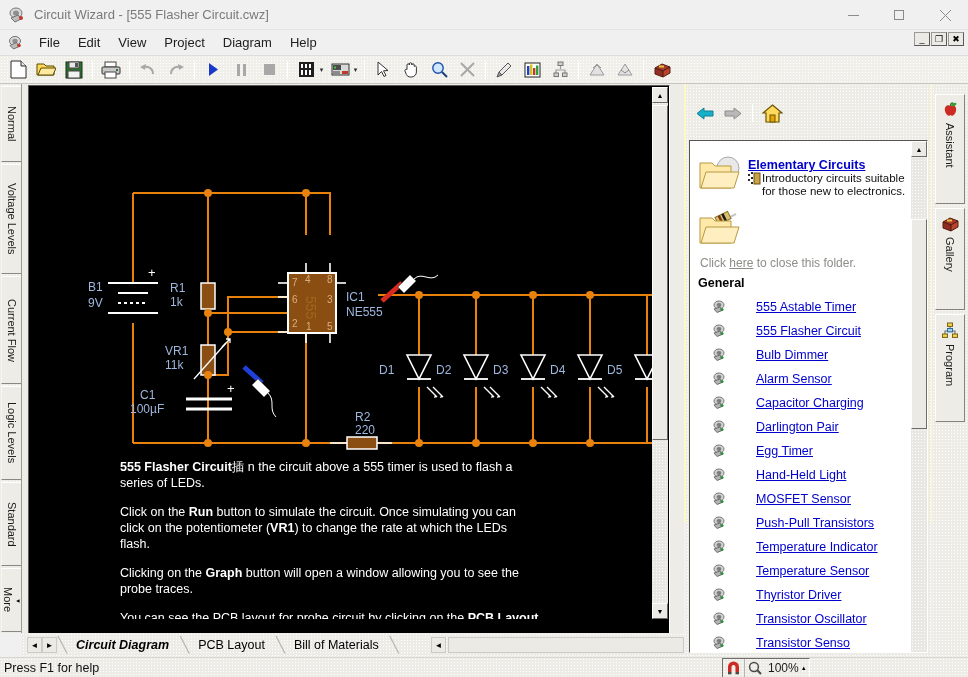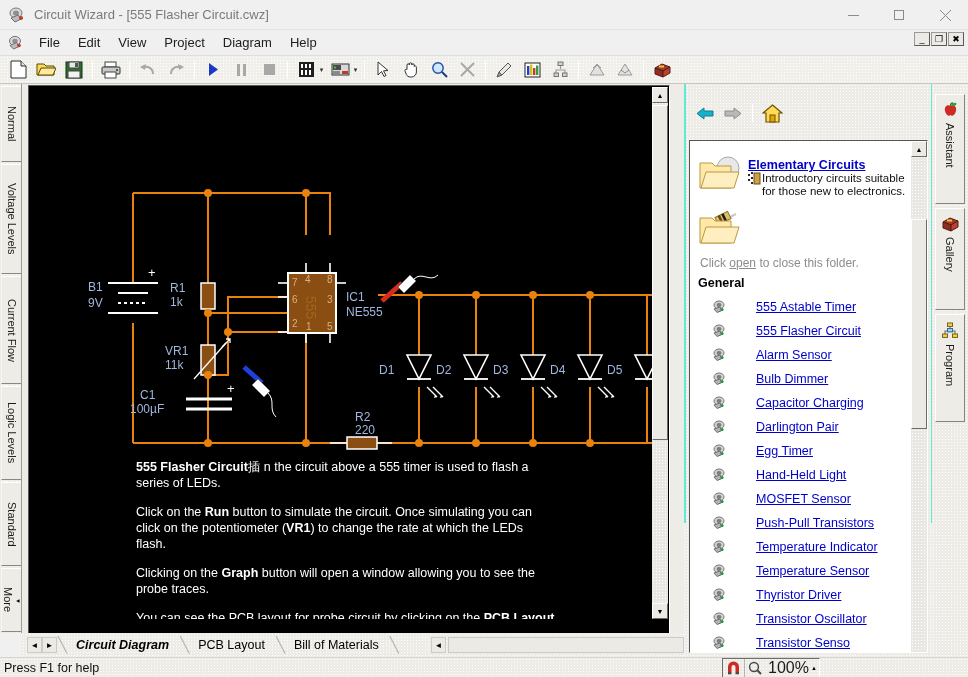--- a/index.html
+++ b/index.html
@@ -5,21 +5,21 @@
   * { box-sizing: border-box; }
   html, body { margin:0; padding:0; }
   body {
     width:968px; height:677px;
     font-family:"Liberation Sans", sans-serif;
     font-size:12px;
     background:#f0f0f0;
     overflow:hidden;
     -webkit-font-smoothing:none;
   }
-  #app { position:relative; width:968px; height:523px; background:#5eead4; }
+  #app { position:relative; width:968px; height:523px; background:#fef9c3; }
 
   
   .titlebar{
     position:absolute; left:0; top:0; width:968px; height:30px;
     background:#f0f0f0; display:flex; align-items:center;
     border-bottom:1px solid #e4e4e4;
   }
   .titlebar .appicon{ width:18px; height:18px; margin:0 8px 0 8px; flex:none; }
   .titlebar .ttl{ font-size:13px; color:#7a7a7a; font-family:"Liberation Sans",sans-serif; }
   .wbtns{ position:absolute; right:0; top:0; height:30px; display:flex; }
@@ -104,21 +104,21 @@
   }
   .sbthumb{
     position:absolute; left:0; width:16px; background:#eceae4;
     border:1px solid #fff; border-right-color:#6d6b67;border-bottom-color:#6d6b67;
   }
 
   
   .circuit{ position:absolute; left:0; top:0; width:622px; height:390px; }
 
   .desc{
-    position:absolute; left:106px; top:372px; width:420px;
+    position:absolute; left:90px; top:372px; width:420px;
     color:#ffffff; font-size:12.5px; line-height:16px;
     font-family:"Liberation Sans",sans-serif;
   }
   .desc p{ margin:0 0 13px 0; }
   .desc b{ font-weight:bold; }
 
   
   .tabbar{
     position:absolute; left:22px; top:633px; width:662px; height:24px;
     background:#eeece6;
@@ -184,21 +184,21 @@
     background-image:radial-gradient(circle, #ffffff 0.5px, transparent 0.6px);
     background-size:3px 3px;
     border-top:1px solid #d8d6d1;
     display:flex; align-items:center;
   }
   .statustext{ font-size:12.5px; color:#101010; padding-left:4px; }
   .zoombox{ position:absolute; left:722px; top:0px; height:20px; display:flex; align-items:center;
             border:1px solid #9a9896; border-top-color:#6f6d69;border-left-color:#6f6d69;
             border-right-color:#fff;border-bottom-color:#fff; }
   .zoombox .seg{ display:flex;align-items:center;height:18px;padding:0 3px;}
-  .zoomtext{ font-size:16px;color:#1b1b1b; padding:0 2px 0 3px;}
+  .zoomtext{ font-size:12px;color:#1b1b1b; padding:0 2px 0 3px;}
   .spin{ display:flex;flex-direction:column;justify-content:center;gap:1px;padding-right:2px;}
   .spin i{ font-size:6px; line-height:5px; color:#000; font-style:normal;}
 </style>
 </head>
 <body>
 
 <div id="app">
 
   <div class="titlebar">
     <span class="appicon">
@@ -694,21 +694,21 @@
               <rect x="18" y="4" width="14" height="8" fill="#d8c070" stroke="#8a7020" transform="rotate(-26 25 8)"></rect>
               <rect x="21" y="4" width="2.5" height="8" fill="#7a3a10" transform="rotate(-26 25 8)"></rect>
               <rect x="25" y="4" width="2.5" height="8" fill="#1a1a1a" transform="rotate(-26 25 8)"></rect>
               <path d="M2 8 h12 l3 3 h16 v22 h-31 z" fill="#ffe8a8" stroke="#b89a40"></path>
               <path d="M3 33 l5 -16 h33 l-5 16 z" fill="#ffefc0" stroke="#b89a40"></path>
             </svg>
           </span>
         </div>
 
         <div class="closefolder">
-          <span>Click </span><u>open</u><span> to close this folder.</span>
+          <span>Click </span><u>here</u><span> to close this folder.</span>
         </div>
 
         <div class="grouphdr">General</div>
 
         <div class="citem">
           <span class="ic">
             <svg width="16" height="14" viewBox="0 0 16 14">
                 <ellipse cx="7" cy="5" rx="5" ry="4" fill="#d0d0d0" stroke="#777"></ellipse>
                 <ellipse cx="7" cy="5" rx="2.4" ry="2" fill="#7d7d7d"></ellipse>
                 <path d="M2 9 L5 12.5 L10 10.5 L8 7 Z" fill="#b4b4b4" stroke="#6e6e6e"></path>
@@ -730,32 +730,32 @@
         </div>
         <div class="citem">
           <span class="ic">
             <svg width="16" height="14" viewBox="0 0 16 14">
                 <ellipse cx="7" cy="5" rx="5" ry="4" fill="#d0d0d0" stroke="#777"></ellipse>
                 <ellipse cx="7" cy="5" rx="2.4" ry="2" fill="#7d7d7d"></ellipse>
                 <path d="M2 9 L5 12.5 L10 10.5 L8 7 Z" fill="#b4b4b4" stroke="#6e6e6e"></path>
                 <circle cx="10" cy="9.5" r="1.6" fill="#2f8f3f"></circle>
               </svg>
           </span>
+          <a>Bulb Dimmer</a>
+        </div>
+        <div class="citem">
+          <span class="ic">
+            <svg width="16" height="14" viewBox="0 0 16 14">
+                <ellipse cx="7" cy="5" rx="5" ry="4" fill="#d0d0d0" stroke="#777"></ellipse>
+                <ellipse cx="7" cy="5" rx="2.4" ry="2" fill="#7d7d7d"></ellipse>
+                <path d="M2 9 L5 12.5 L10 10.5 L8 7 Z" fill="#b4b4b4" stroke="#6e6e6e"></path>
+                <circle cx="10" cy="9.5" r="1.6" fill="#2f8f3f"></circle>
+              </svg>
+          </span>
           <a>Alarm Sensor</a>
-        </div>
-        <div class="citem">
-          <span class="ic">
-            <svg width="16" height="14" viewBox="0 0 16 14">
-                <ellipse cx="7" cy="5" rx="5" ry="4" fill="#d0d0d0" stroke="#777"></ellipse>
-                <ellipse cx="7" cy="5" rx="2.4" ry="2" fill="#7d7d7d"></ellipse>
-                <path d="M2 9 L5 12.5 L10 10.5 L8 7 Z" fill="#b4b4b4" stroke="#6e6e6e"></path>
-                <circle cx="10" cy="9.5" r="1.6" fill="#2f8f3f"></circle>
-              </svg>
-          </span>
-          <a>Bulb Dimmer</a>
         </div>
         <div class="citem">
           <span class="ic">
             <svg width="16" height="14" viewBox="0 0 16 14">
                 <ellipse cx="7" cy="5" rx="5" ry="4" fill="#d0d0d0" stroke="#777"></ellipse>
                 <ellipse cx="7" cy="5" rx="2.4" ry="2" fill="#7d7d7d"></ellipse>
                 <path d="M2 9 L5 12.5 L10 10.5 L8 7 Z" fill="#b4b4b4" stroke="#6e6e6e"></path>
                 <circle cx="10" cy="9.5" r="1.6" fill="#2f8f3f"></circle>
               </svg>
           </span>

